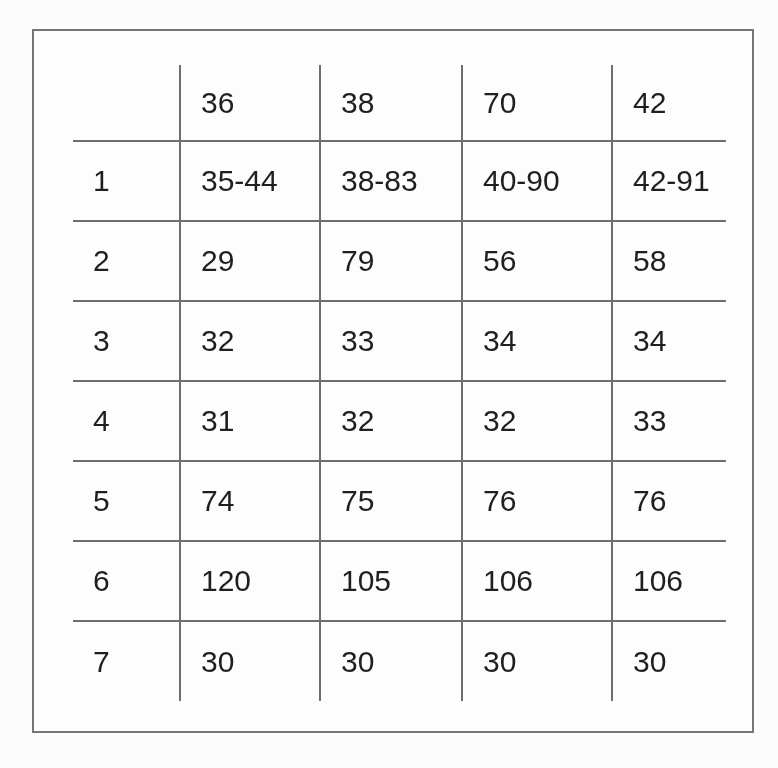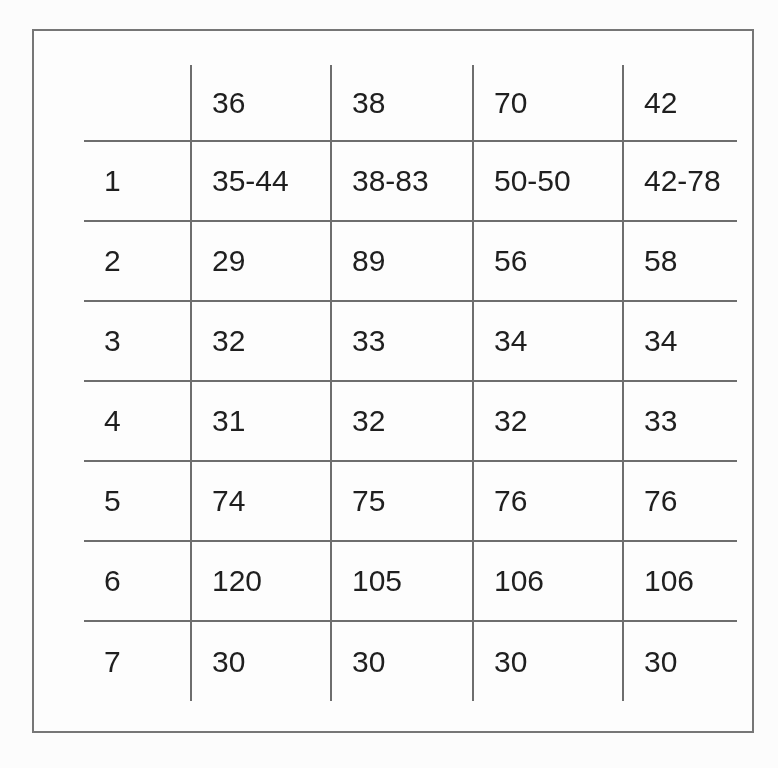--- a/index.html
+++ b/index.html
@@ -19,21 +19,21 @@
     left: 32px;
     top: 29px;
     width: 722px;
     height: 704px;
     box-sizing: border-box;
     border: 2px solid #767676;
     background: #fdfdfd;
   }
   table.size-table {
     position: absolute;
-    left: 50px;
+    left: 39px;
     top: 34px;
     border-collapse: collapse;
     table-layout: fixed;
     width: 653px;
   }
   table.size-table th,
   table.size-table td {
     border: 2px solid #6e6e6e;
     height: 80px;
     box-sizing: border-box;
@@ -87,27 +87,27 @@
         <th></th>
         <th>36</th>
         <th>38</th>
         <th>70</th>
         <th>42</th>
       </tr>
       <tr>
         <td class="row-label">1</td>
         <td>35-44</td>
         <td>38-83</td>
-        <td>50-50</td>
-        <td>42-78</td>
+        <td>40-90</td>
+        <td>42-91</td>
       </tr>
       <tr>
         <td class="row-label">2</td>
         <td>29</td>
-        <td>89</td>
+        <td>79</td>
         <td>56</td>
         <td>58</td>
       </tr>
       <tr>
         <td class="row-label">3</td>
         <td>32</td>
         <td>33</td>
         <td>34</td>
         <td>34</td>
       </tr>

